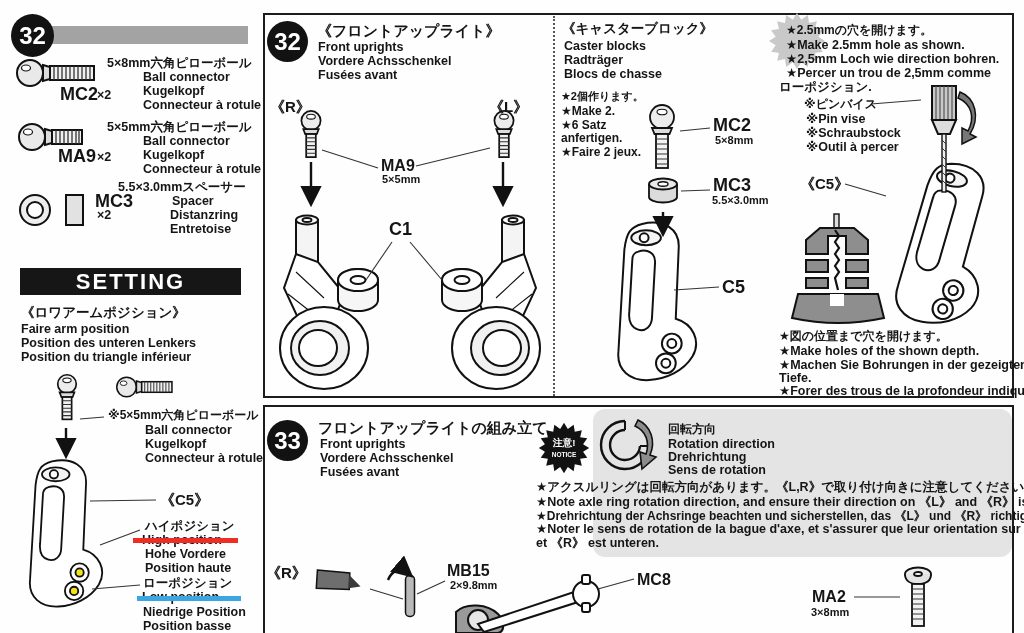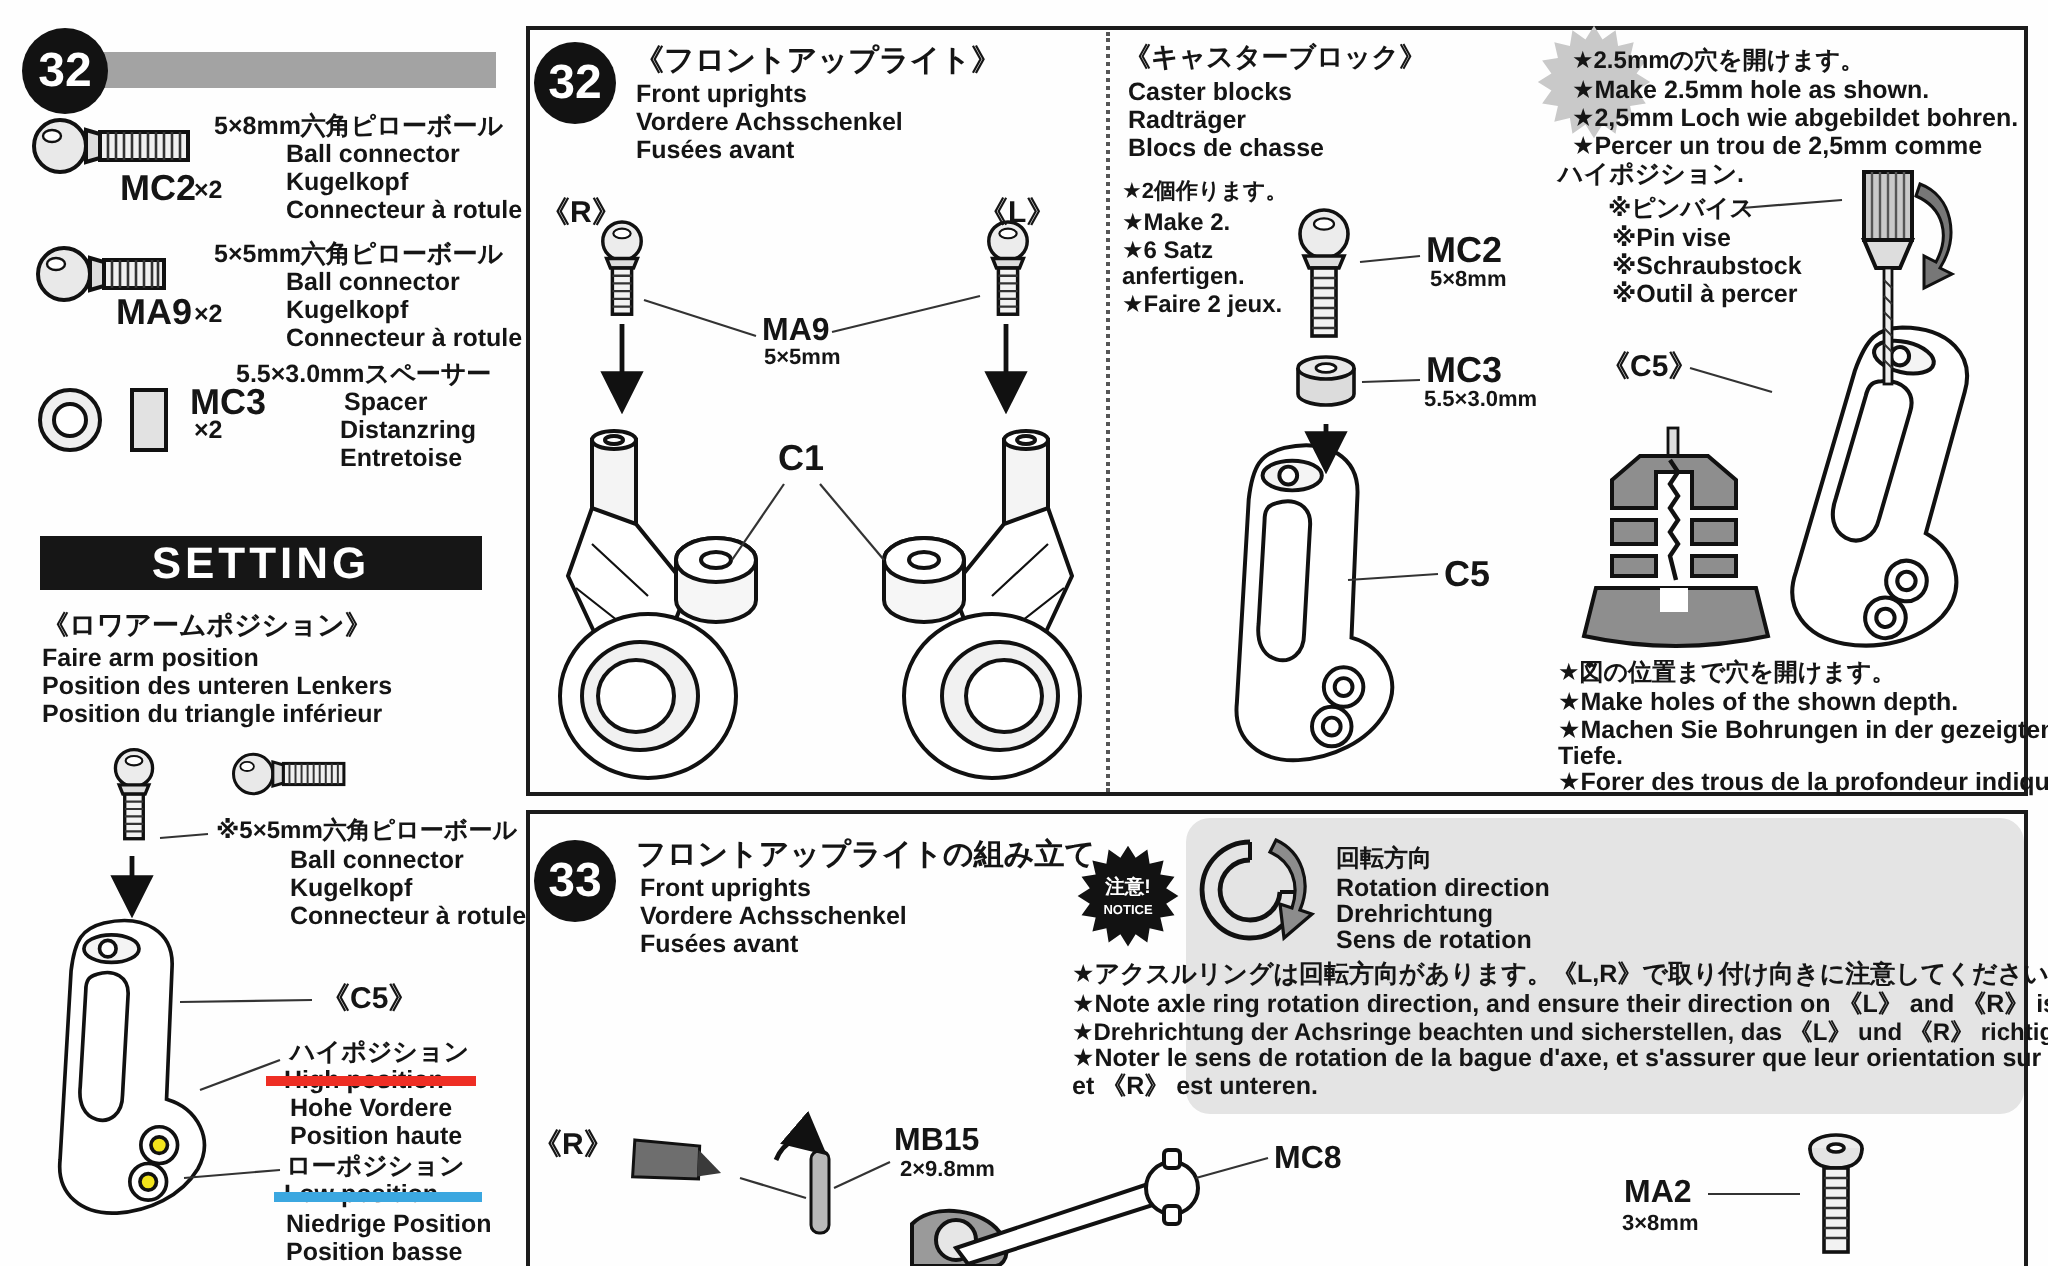--- a/index.html
+++ b/index.html
@@ -240,23 +240,23 @@
     <circle cx="72" cy="147" r="4.5" fill="#fff"></circle>
   </g>
 </svg>
 <span class="t s17 txt" style="left:722px;top:278px">C5</span>
 
 <svg style="left:768px;top:12px;z-index:1" width="58" height="58" viewBox="0 0 64 64">
   <polygon fill="#c9c9c9" points="63,32 55.5,36.7 60.6,43.9 51.9,45.3 53.9,53.9 45.3,51.9 43.9,60.6 36.7,55.5 32,63 27.3,55.5 20.1,60.6 18.7,51.9 10.1,53.9 12.1,45.3 3.4,43.9 8.5,36.7 1,32 8.5,27.3 3.4,20.1 12.1,18.7 10.1,10.1 18.7,12.1 20.1,3.4 27.3,8.5 32,1 36.7,8.5 43.9,3.4 45.3,12.1 53.9,10.1 51.9,18.7 60.6,20.1 55.5,27.3"></polygon>
 </svg>
 <span class="t s12 txt" style="left:786px;top:24px">★2.5mmの穴を開けます。</span>
 <span class="t s13 txt" style="left:786px;top:39px">★Make 2.5mm hole as shown.</span>
-<span class="t s13 txt" style="left:786px;top:53px">★2,5mm Loch wie abgebildet bohren.</span>
+<span class="t s13 txt" style="left:786px;top:53px">★2,5mm Loch wie direction bohren.</span>
 <span class="t s13 txt" style="left:786px;top:67px">★Percer un trou de 2,5mm comme</span>
-<span class="t s13 txt" style="left:779px;top:81px">ハイポジション.</span>
+<span class="t s13 txt" style="left:779px;top:81px">ローポジション.</span>
 
 <span class="t s12 txt" style="left:804px;top:98px">※ピンバイス</span>
 <span class="t s13 txt" style="left:806px;top:113px">※Pin vise</span>
 <span class="t s13 txt" style="left:806px;top:127px">※Schraubstock</span>
 <span class="t s13 txt" style="left:806px;top:141px">※Outil à percer</span>
 <span class="t s15 txt" style="left:800px;top:176px">《C5》</span>
 
 <svg style="left:884px;top:152px;transform:rotate(13deg)" width="124" height="186" viewBox="0 0 122 170">
   <g fill="#fff" stroke="#111" stroke-width="2">
     <path d="M48,6 C70,1 86,11 85,30 L82,102 C99,107 108,124 99,140 C90,155 72,163 55,164 C36,165 22,154 24,135 L30,32 C32,15 36,9 48,6 Z"></path>

